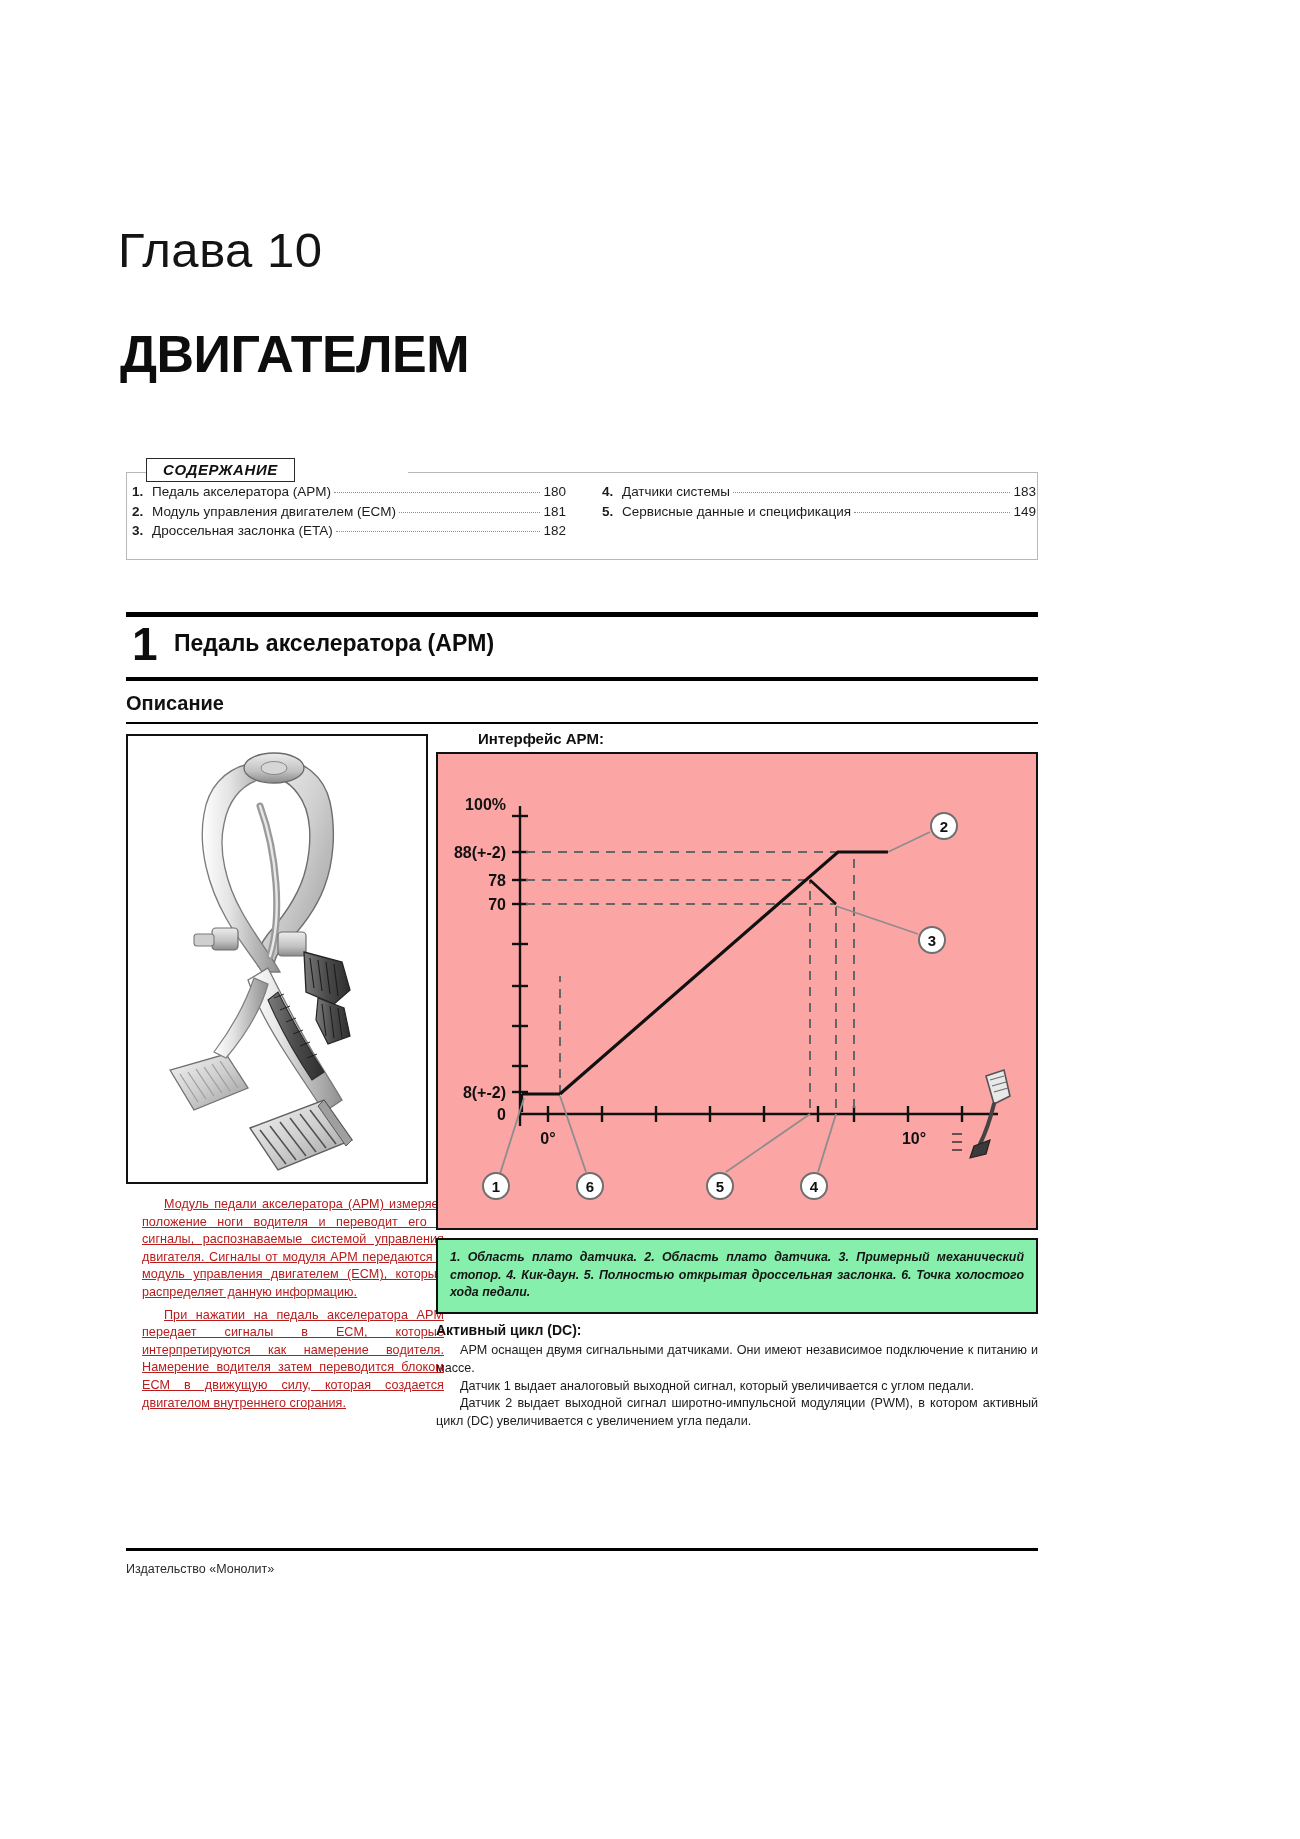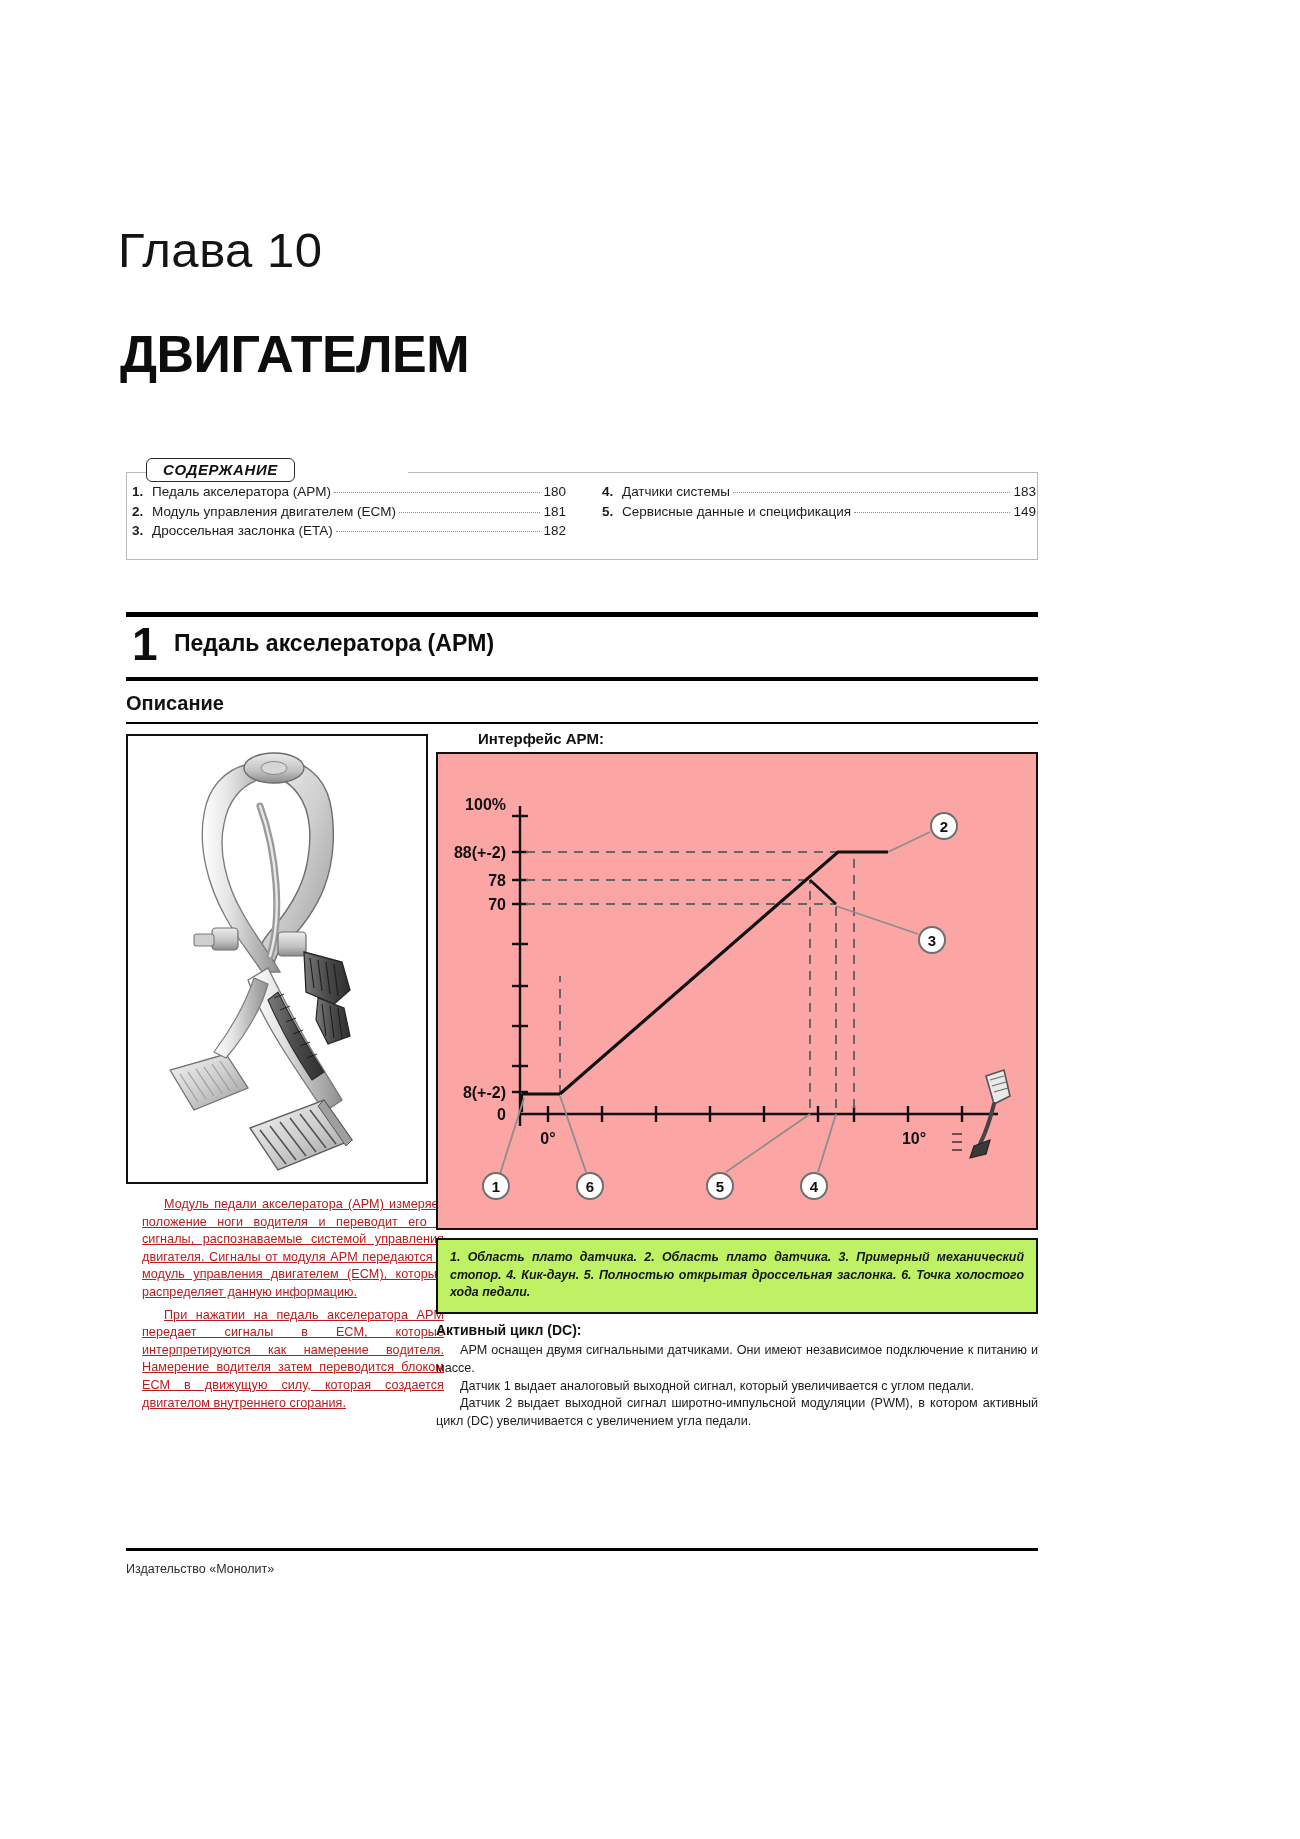--- a/index.html
+++ b/index.html
@@ -75,21 +75,21 @@
     width: 630px;
     height: 1px;
     background: #b8b8b8;
   }
   .toc-tab {
     position: absolute;
     left: 28px;
     top: 458px;
     padding: 2px 16px 3px 16px;
     border: 1.6px solid #2a2a2a;
-    border-radius: 6px;
+    border-radius: 0;
     background: #ffffff;
     font-size: 15px;
     font-weight: 700;
     font-style: italic;
     letter-spacing: 0.6px;
     color: #111;
   }
   .toc-cols {
     position: absolute;
     left: 8px;
@@ -228,21 +228,21 @@
   .chart-box svg { display: block; }
 
   .legend-box {
     position: absolute;
     left: 318px;
     top: 1238px;
     width: 602px;
     height: 76px;
     border: 2.5px solid #111;
     box-sizing: border-box;
-    background: #bef264;
+    background: #86efac;
     padding: 9px 12px 0 12px;
   }
   .legend-text {
     font-size: 12.4px;
     line-height: 17.5px;
     font-style: italic;
     font-weight: 700;
     text-align: justify;
     color: #141414;
   }

